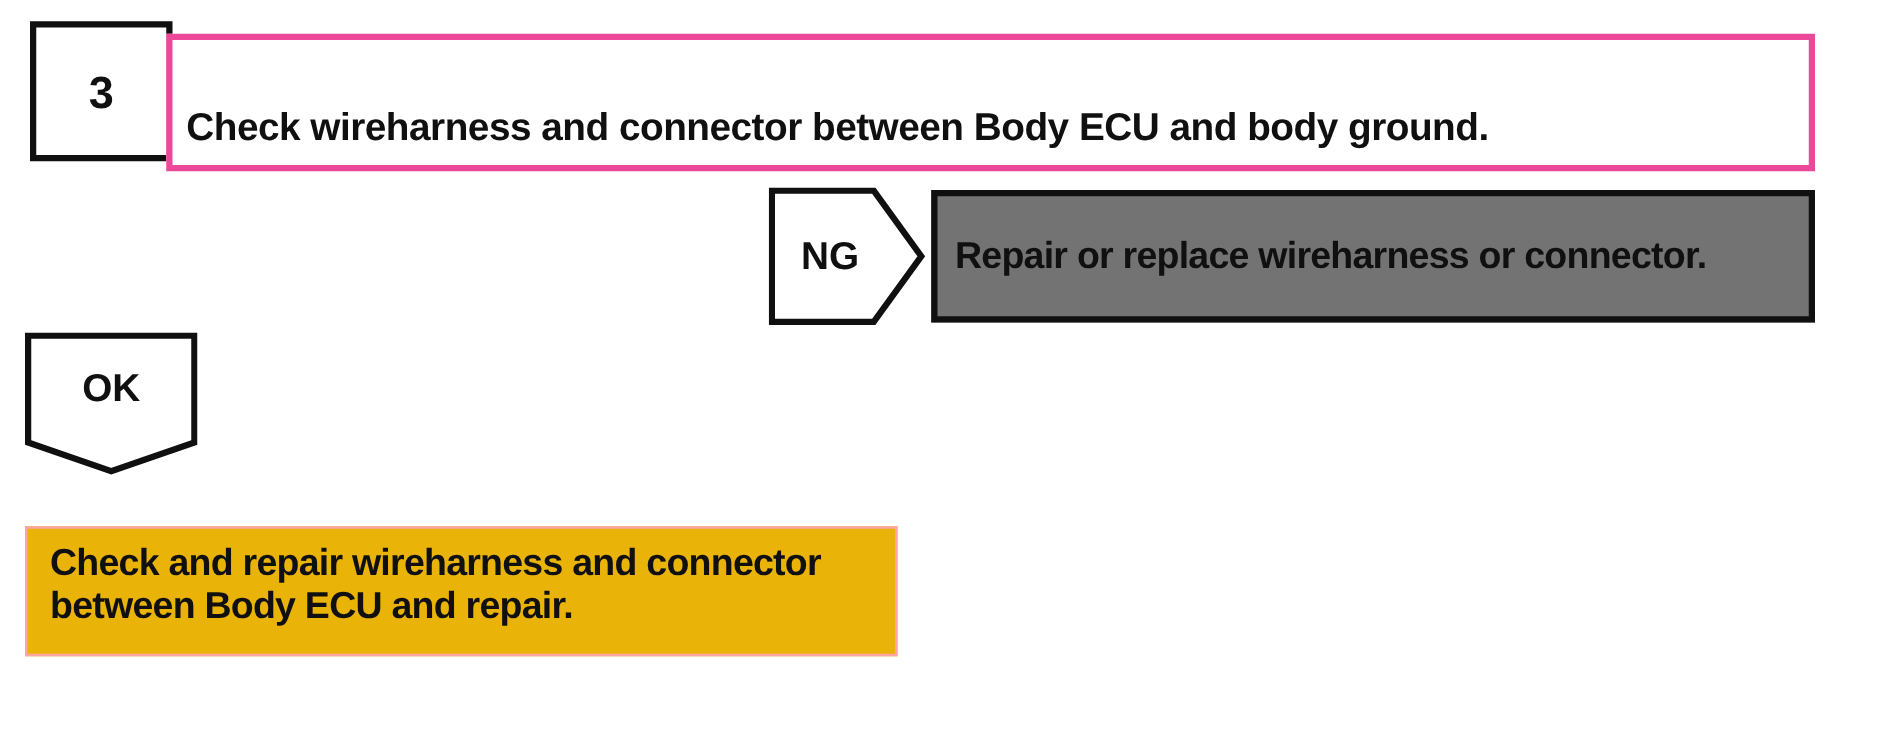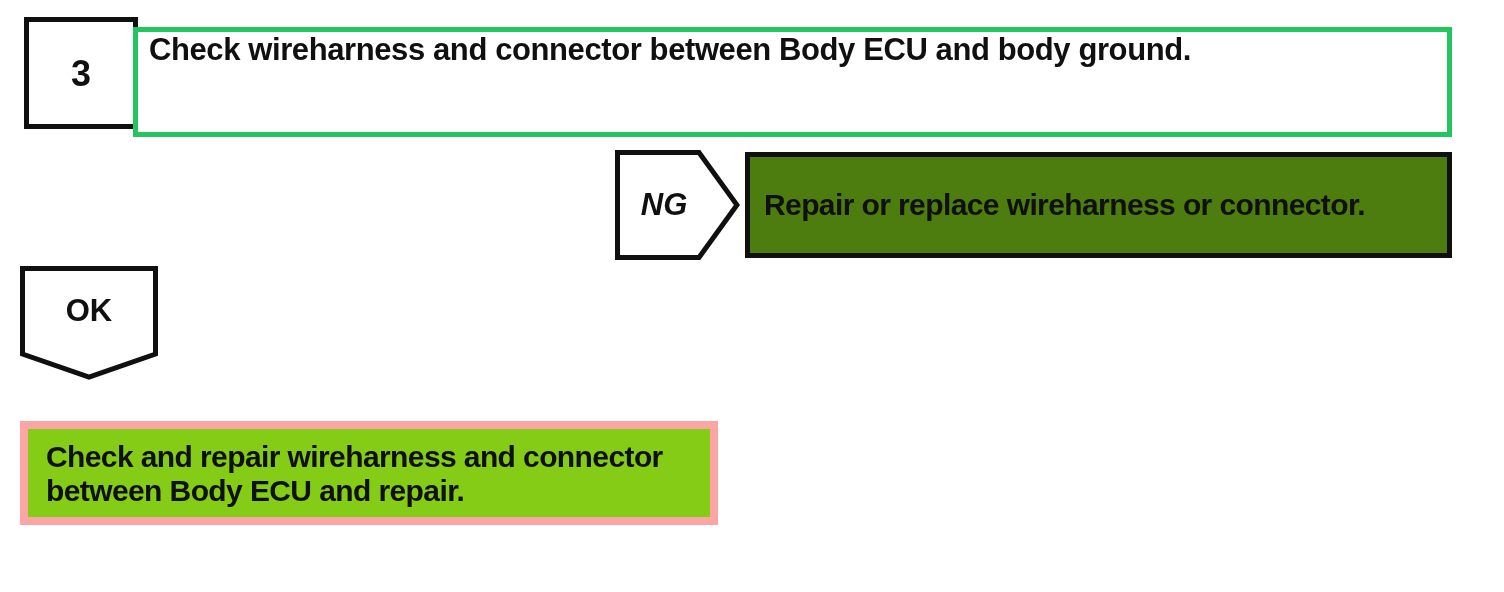--- a/index.html
+++ b/index.html
@@ -30,35 +30,35 @@
     justify-content: center;
     font-size: 36px;
     padding-top: 2px;
     background: #ffffff;
   }
 
   
   .step-box {
     left: 133px; top: 27px;
     width: 1319px; height: 110px;
-    border: 5px solid #22c55e;
+    border: 5px solid #ec4899;
     box-sizing: border-box;
     display: flex;
-    align-items: flex-start;
+    align-items: flex-end;
     padding-left: 11px;
     padding-bottom: 12px;
     font-size: 31px;
     letter-spacing: -0.4px;
     background: #ffffff;
   }
 
   
   .ng-shape {
     left: 615px; top: 150px;
-    width: 125px; height: 110px; font-style: italic;
+    width: 125px; height: 110px;
   }
   .ng-shape .shape-label {
     position: absolute;
     left: 0; top: 0;
     width: 98px; height: 110px;
     display: flex;
     align-items: center;
     justify-content: center;
     font-size: 31px;
   }
@@ -80,34 +80,34 @@
   .ng-result-box {
     left: 745px; top: 152px;
     width: 707px; height: 106px;
     border: 5px solid #101010;
     box-sizing: border-box;
     display: flex;
     align-items: center;
     padding-left: 14px;
     font-size: 30px;
     letter-spacing: -0.6px;
-    background: #4d7c0f;
+    background: #737373;
   }
 
   
   .next-step-box {
     left: 20px; top: 421px;
     width: 698px; height: 104px;
-    border: 8px solid #fca5a5;
+    border: 2px solid #fca5a5;
     box-sizing: border-box;
     padding: 11px 0 0 18px;
     font-size: 30px;
     letter-spacing: -0.6px;
     line-height: 34px;
-    background: #84cc16;
+    background: #eab308;
   }
 </style>
 </head>
 <body>
 
 <div class="page">
 
   <div class="abs step-number-cell">
     <span>3</span>
   </div>

